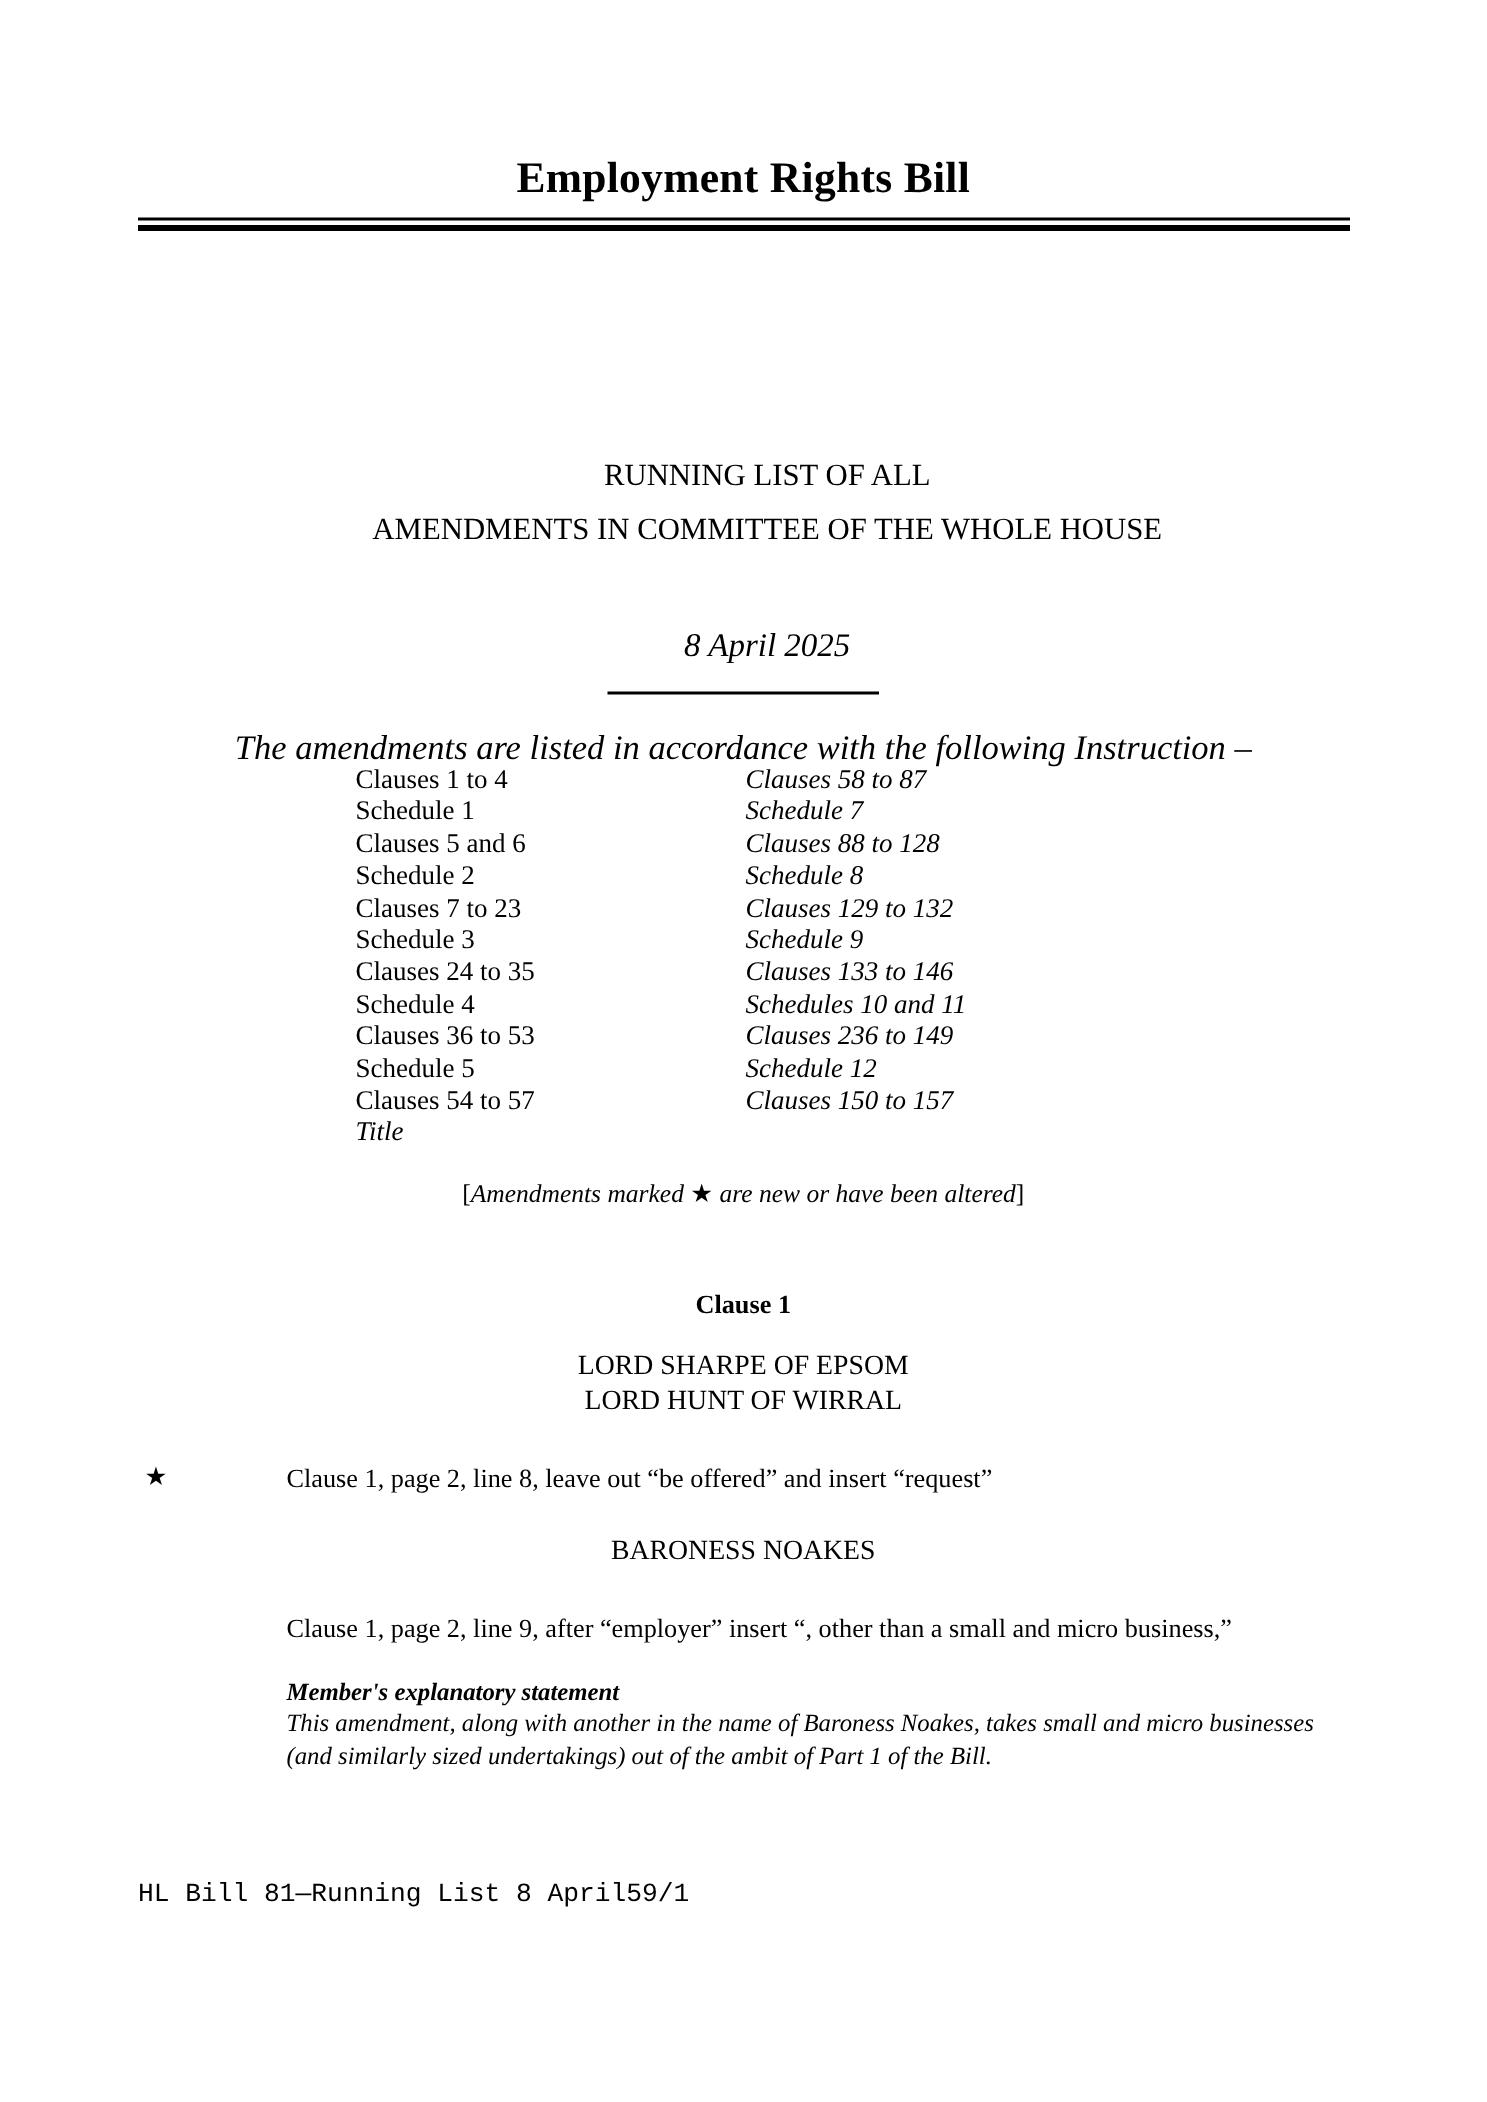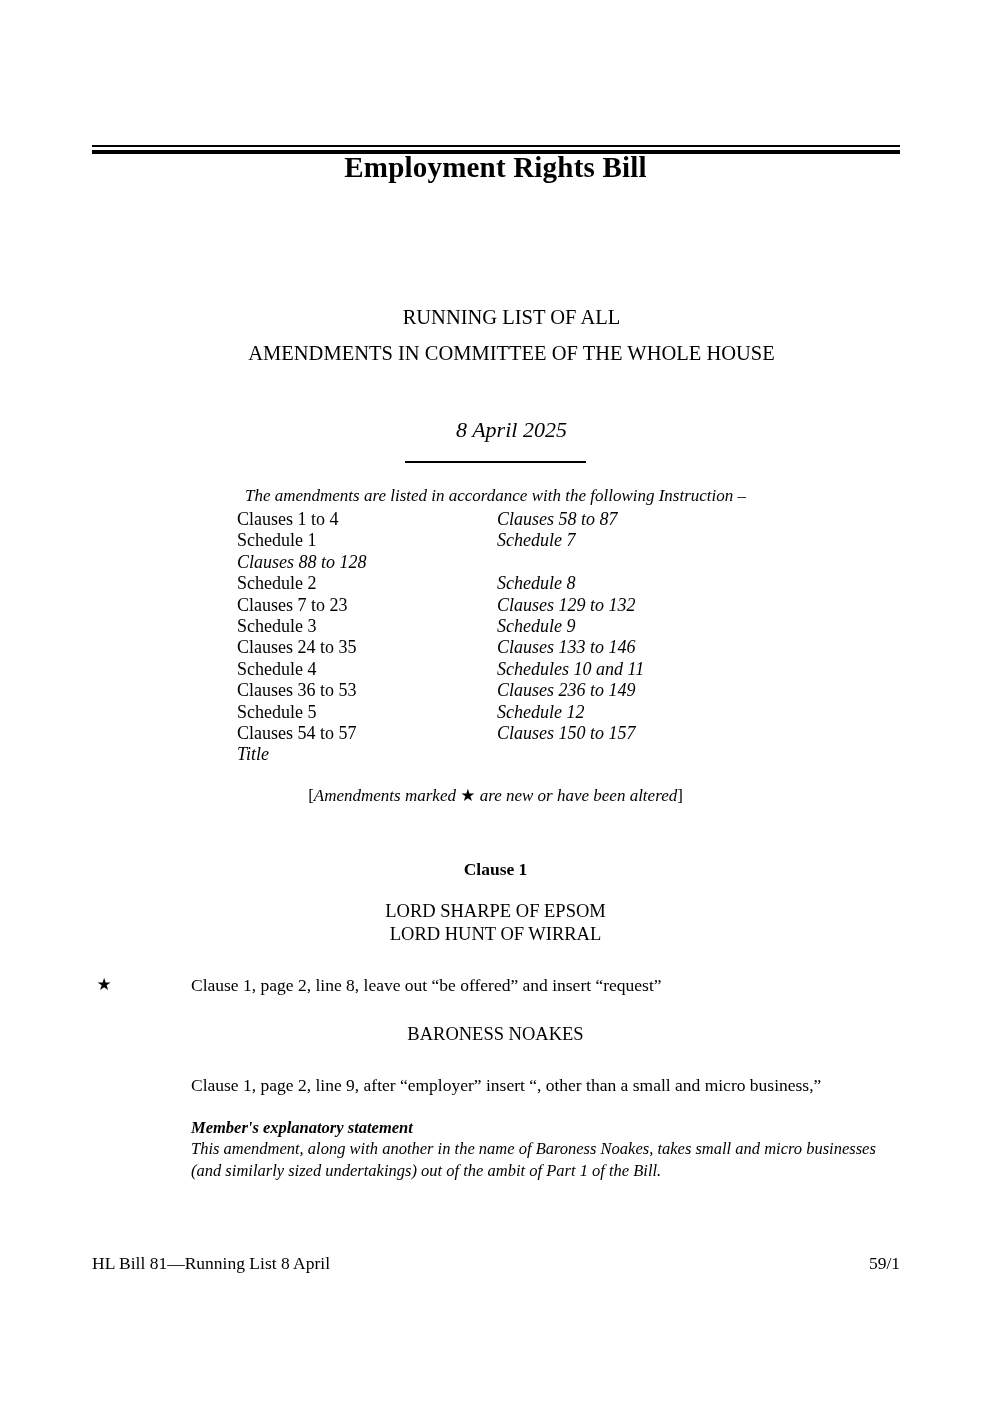--- a/index.html
+++ b/index.html
@@ -27,21 +27,20 @@
   
   .doc-title {
     position: absolute;
     left: 0;
     top: 103px;
     width: 991px;
     text-align: center;
     font-size: 29px;
     font-weight: bold;
     letter-spacing: 0.2px;
-    margin-top: 48px;
   }
   .rule-double {
     position: absolute;
     left: 92px;
     top: 145px;
     width: 808px;
   }
   .rule-double .r-thin {
     height: 2px;
     background: #000;
@@ -76,21 +75,21 @@
     background: #000;
   }
 
   
   .instruction-intro {
     position: absolute;
     left: 0;
     top: 486px;
     width: 991px;
     text-align: center;
-    font-size: 17px;
+    font-size: 23px;
     font-style: italic;
   }
 
   
   .columns {
     position: absolute;
     left: 237px;
     top: 509px;
     width: 520px;
   }
@@ -185,22 +184,22 @@
     line-height: 22px;
   }
 
   
   .footer {
     position: absolute;
     left: 92px;
     top: 1253px;
     width: 808px;
     display: flex;
-    justify-content: space-between;
     font-size: 17.5px;
+    font-family: Liberation Mono, monospace;
   }
 </style>
 </head>
 <body>
 
 <div class="page">
 
   <div class="doc-title">Employment Rights Bill</div>
 
   <div class="rule-double">
@@ -220,20 +219,21 @@
   <div class="columns">
     <div class="col-row">
       <div class="col-cell col-left">Clauses 1 to 4</div>
       <div class="col-cell col-right">Clauses 58 to 87</div>
     </div>
     <div class="col-row">
       <div class="col-cell col-left">Schedule 1</div>
       <div class="col-cell col-right">Schedule 7</div>
     </div>
     <div class="col-row">
+      <div class="col-cell col-left">Clauses 5 and 6</div>
       <div class="col-cell col-right">Clauses 88 to 128</div>
     </div>
     <div class="col-row">
       <div class="col-cell col-left">Schedule 2</div>
       <div class="col-cell col-right">Schedule 8</div>
     </div>
     <div class="col-row">
       <div class="col-cell col-left">Clauses 7 to 23</div>
       <div class="col-cell col-right">Clauses 129 to 132</div>
     </div>

